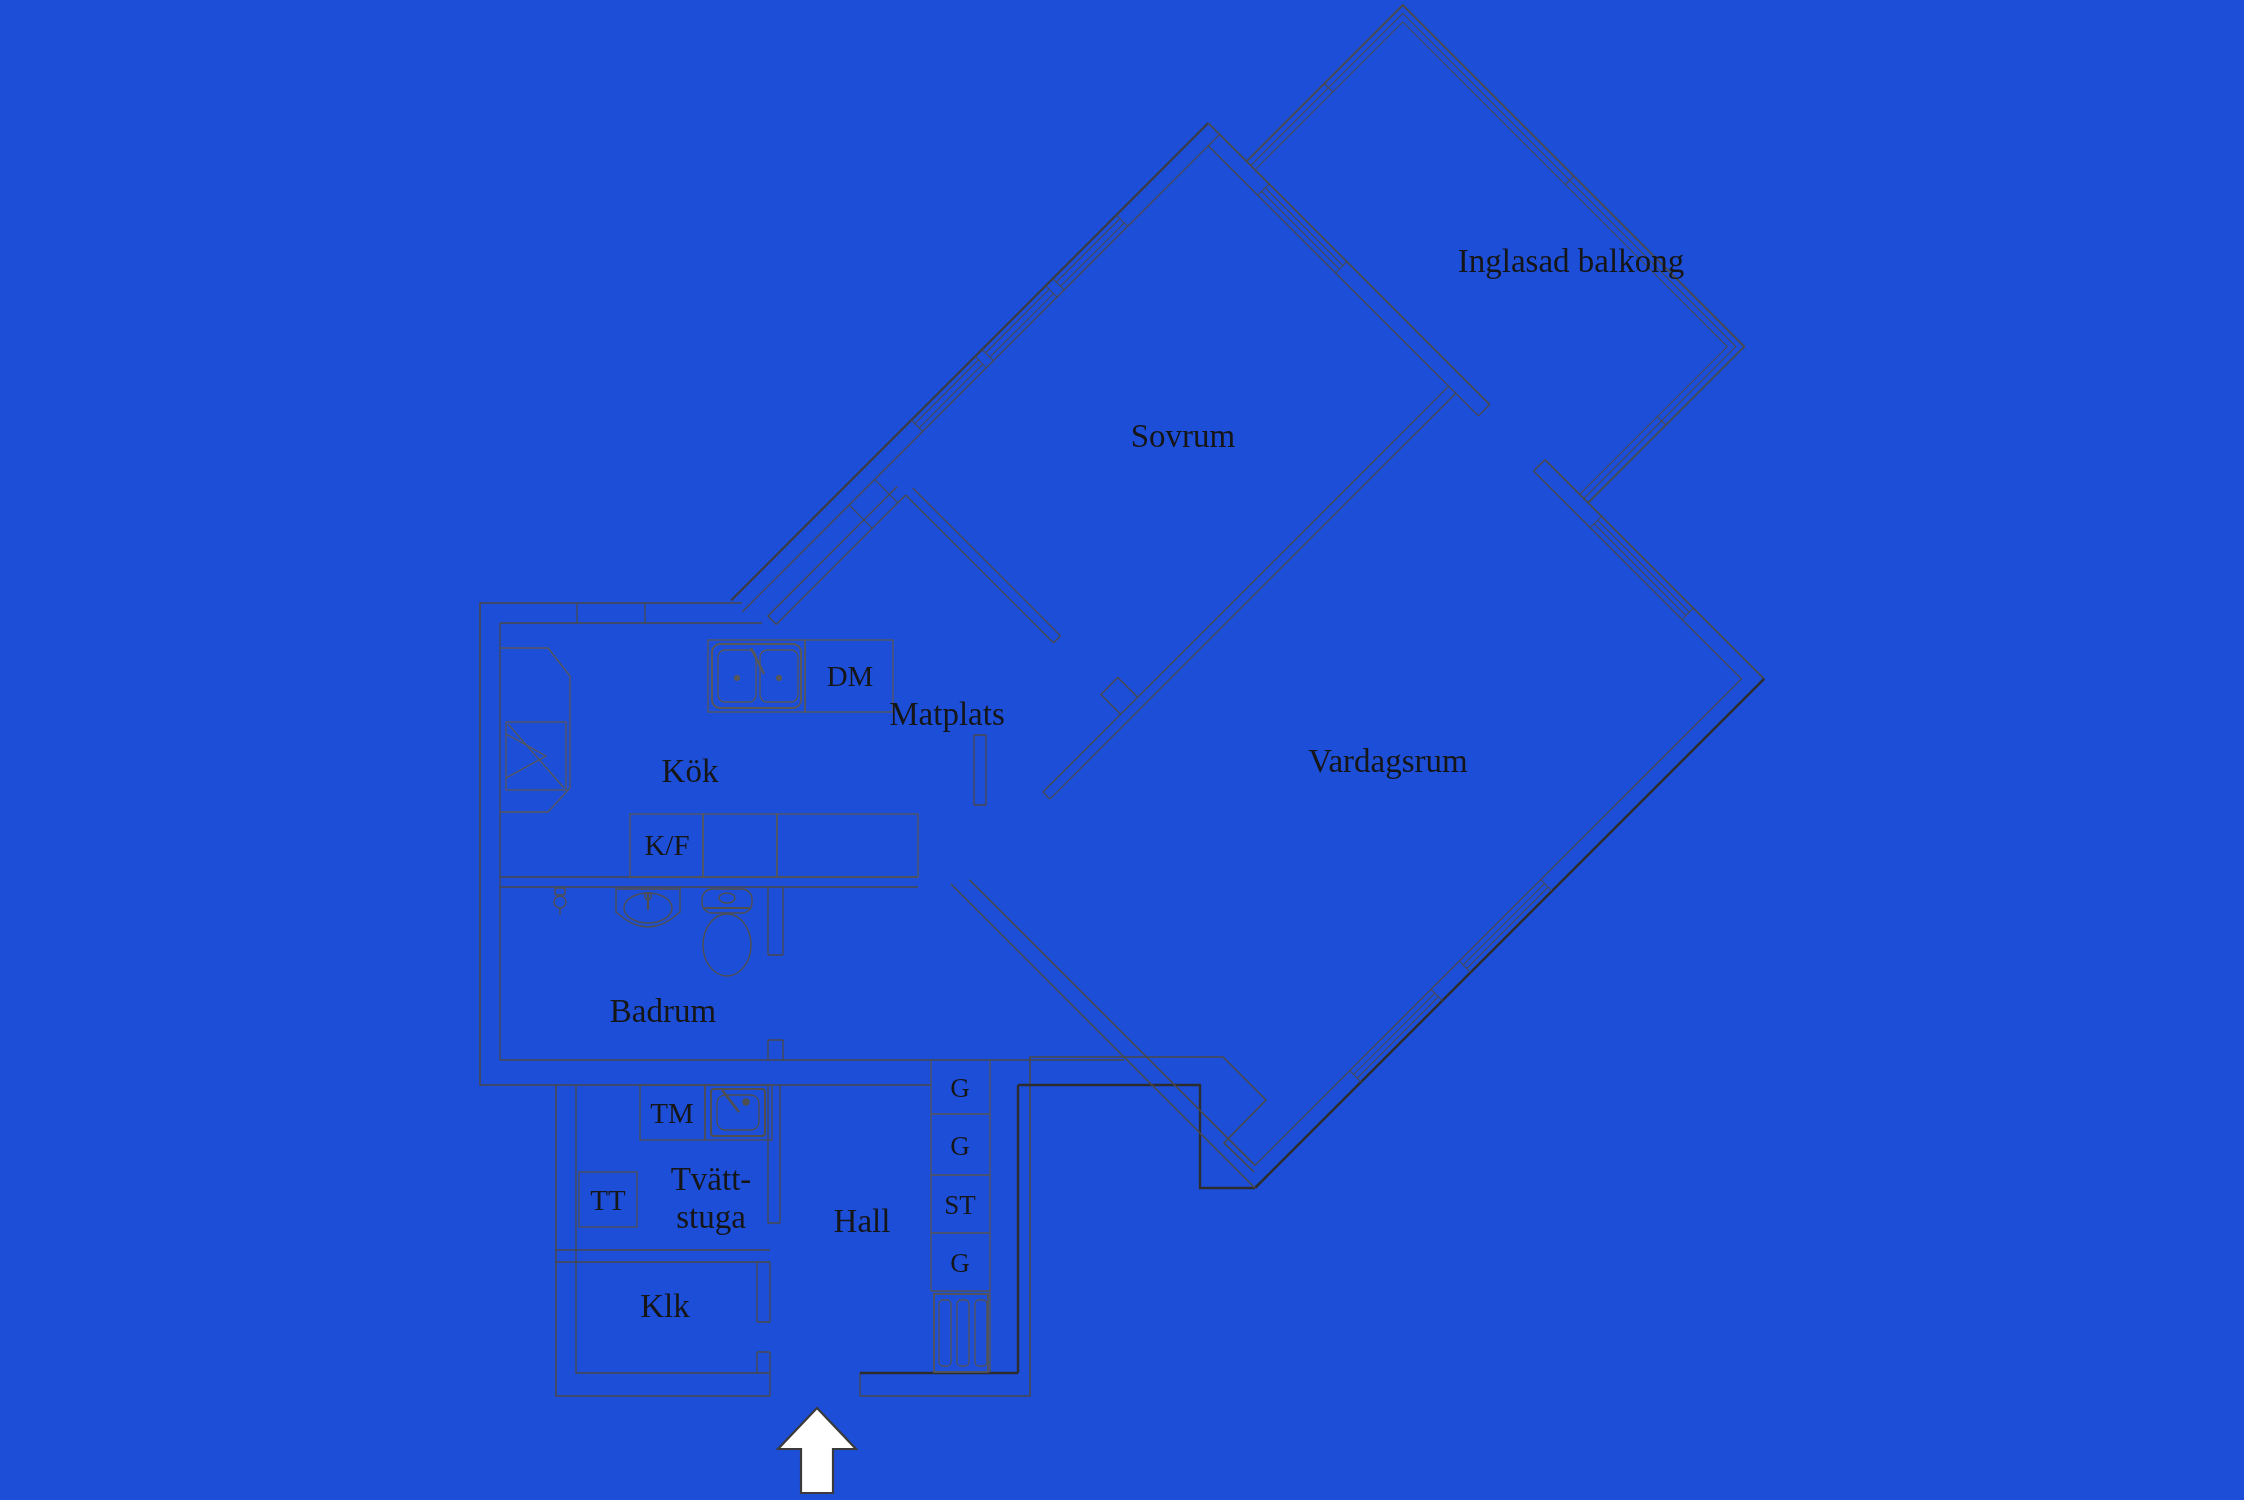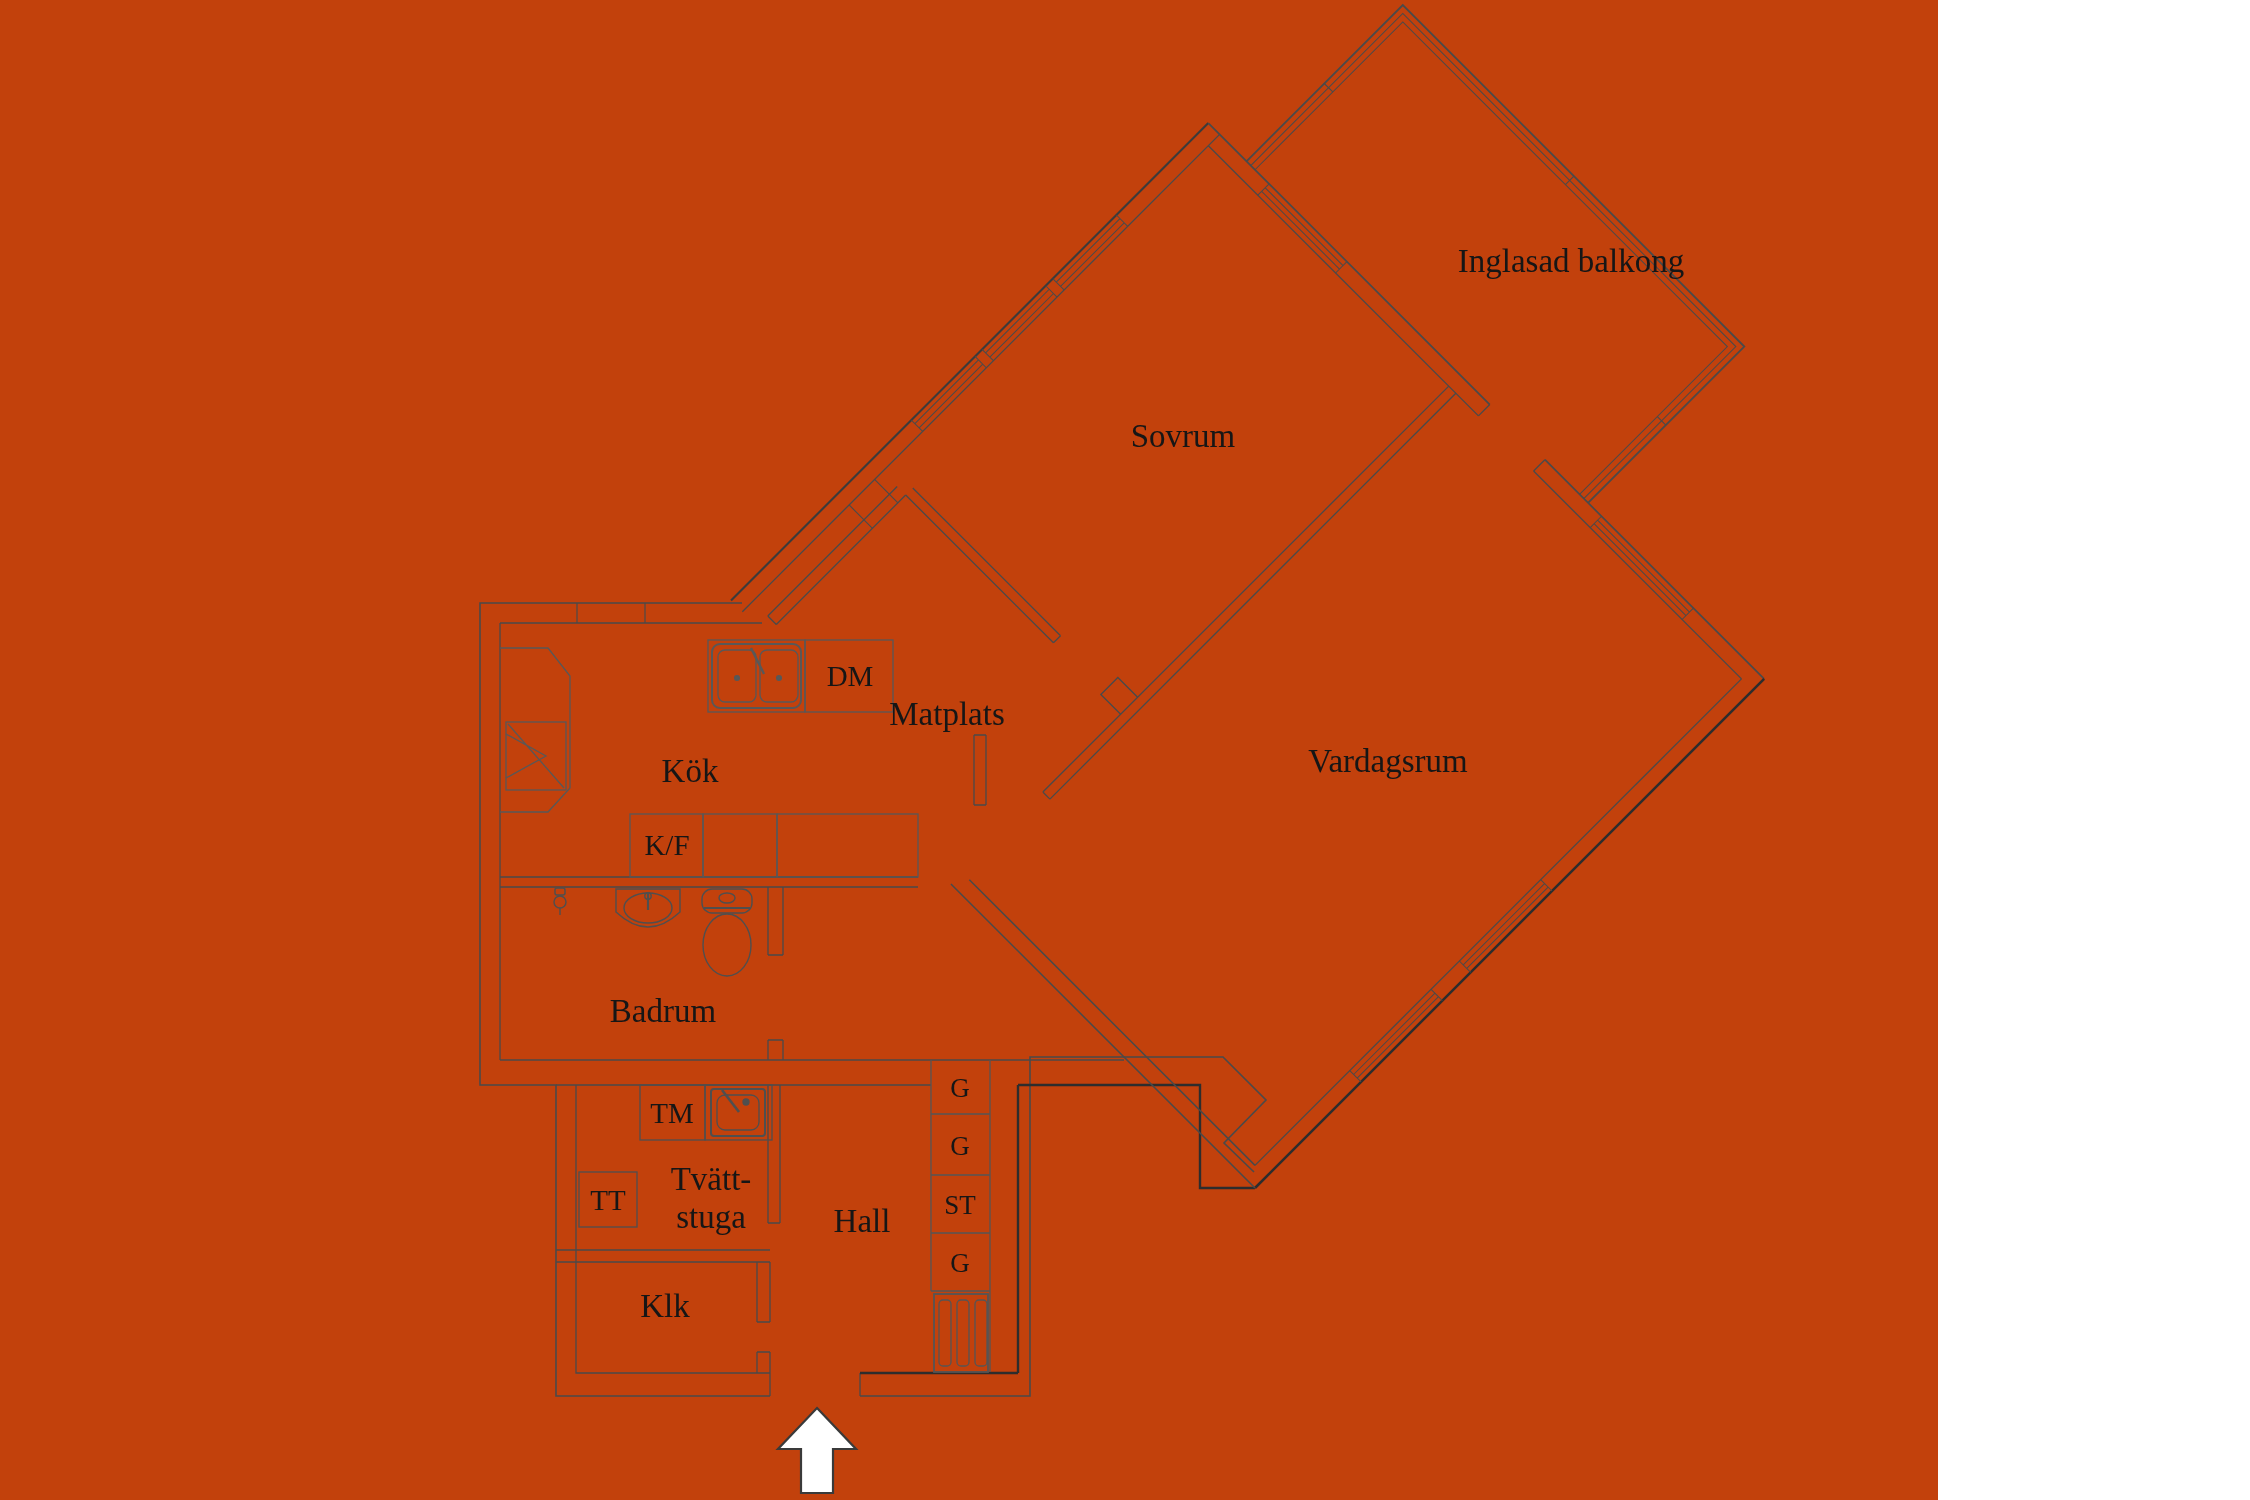--- a/index.html
+++ b/index.html
@@ -1,16 +1,16 @@
 <!DOCTYPE html>
 <html><head>
 <meta charset="utf-8">
 <style>
   html,body{margin:0;padding:0;background:#ffffff;}
-  .stage{width:1938px;height:1500px;position:relative;background:#c2410c;}
+  .stage{width:2244px;height:1500px;position:relative;background:#1d4ed8;}
   svg{display:block;}
   .room-label{font-family:"Liberation Serif",serif;font-size:33px;fill:#161616;}
   .small-label{font-family:"Liberation Serif",serif;font-size:29px;fill:#161616;}
   .tiny-label{font-family:"Liberation Serif",serif;font-size:27px;fill:#161616;}
   text{text-anchor:middle;}
 </style>
 </head>
 <body>
 
 <div class="stage">

